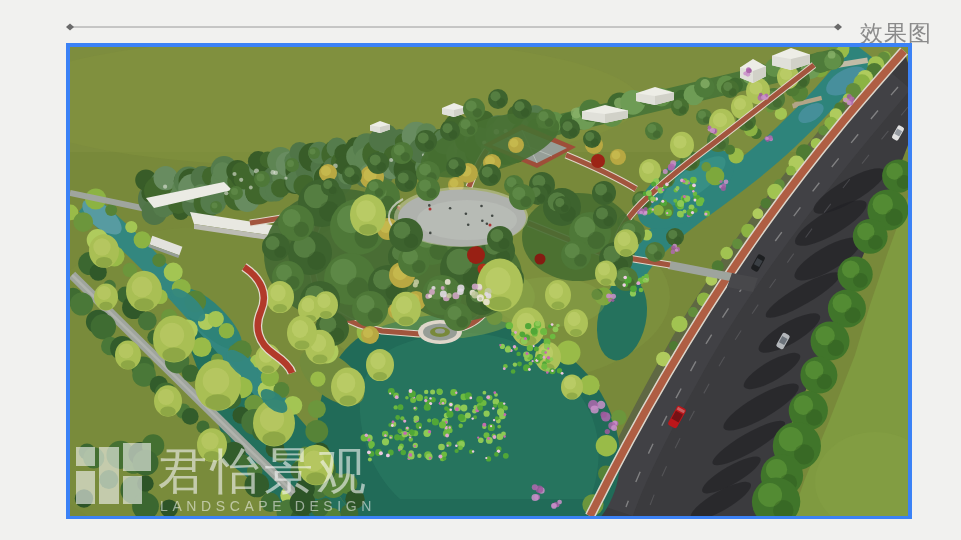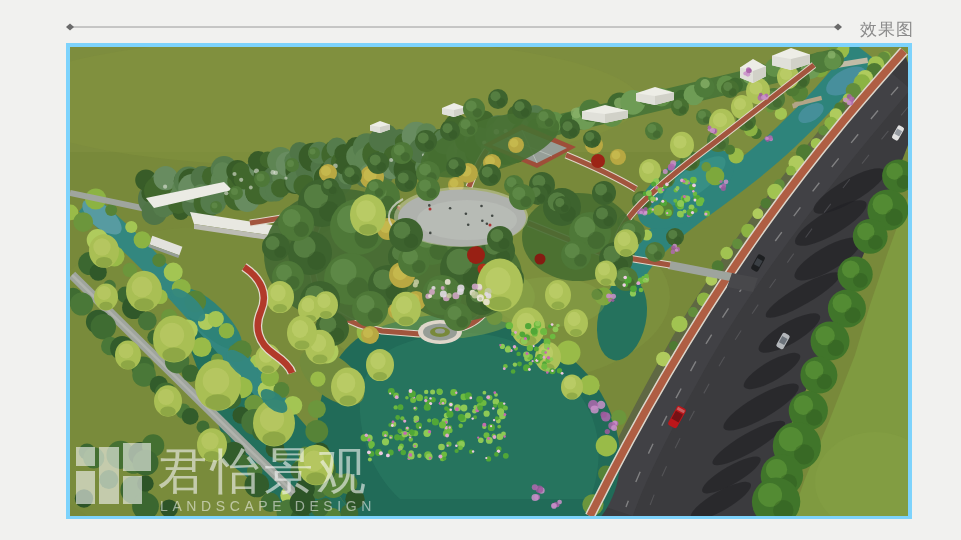--- a/index.html
+++ b/index.html
@@ -1,19 +1,19 @@
 <!DOCTYPE html>
 <html><head>
 <meta charset="utf-8">
 <style>
 html,body{margin:0;padding:0}
 body{width:961px;height:540px;background:#f1f1ef;font-family:"Liberation Sans",sans-serif;position:relative;overflow:hidden}
 .hdr{position:absolute;left:0;top:0;width:961px;height:42px}
-.title{position:absolute;left:860px;top:18px;font-size:17px;color:#8b8b8b;letter-spacing:1px}
-.frame{position:absolute;left:66px;top:43px;width:846px;height:476px;background:#7dd3fc}
+.title{position:absolute;left:860px;top:18px;font-size:23px;color:#8b8b8b;letter-spacing:1px}
+.frame{position:absolute;left:66px;top:43px;width:846px;height:476px;background:#3b82f6}
 .scene{position:absolute;left:4px;top:4px;width:838px;height:469px;filter:blur(0.5px) saturate(0.93) brightness(0.97)}
 </style>
 </head>
 <body>
 
 <svg class="hdr" viewBox="0 0 961 42">
 <line x1="70" y1="27" x2="838" y2="27" stroke="#9a9a9a" stroke-width="1"></line>
 <path d="M66,27 l4,-3.5 4,3.5 -4,3.5 Z" fill="#6a6a6a"></path>
 <path d="M834,27 l4,-3.5 4,3.5 -4,3.5 Z" fill="#6a6a6a"></path>
 </svg>

